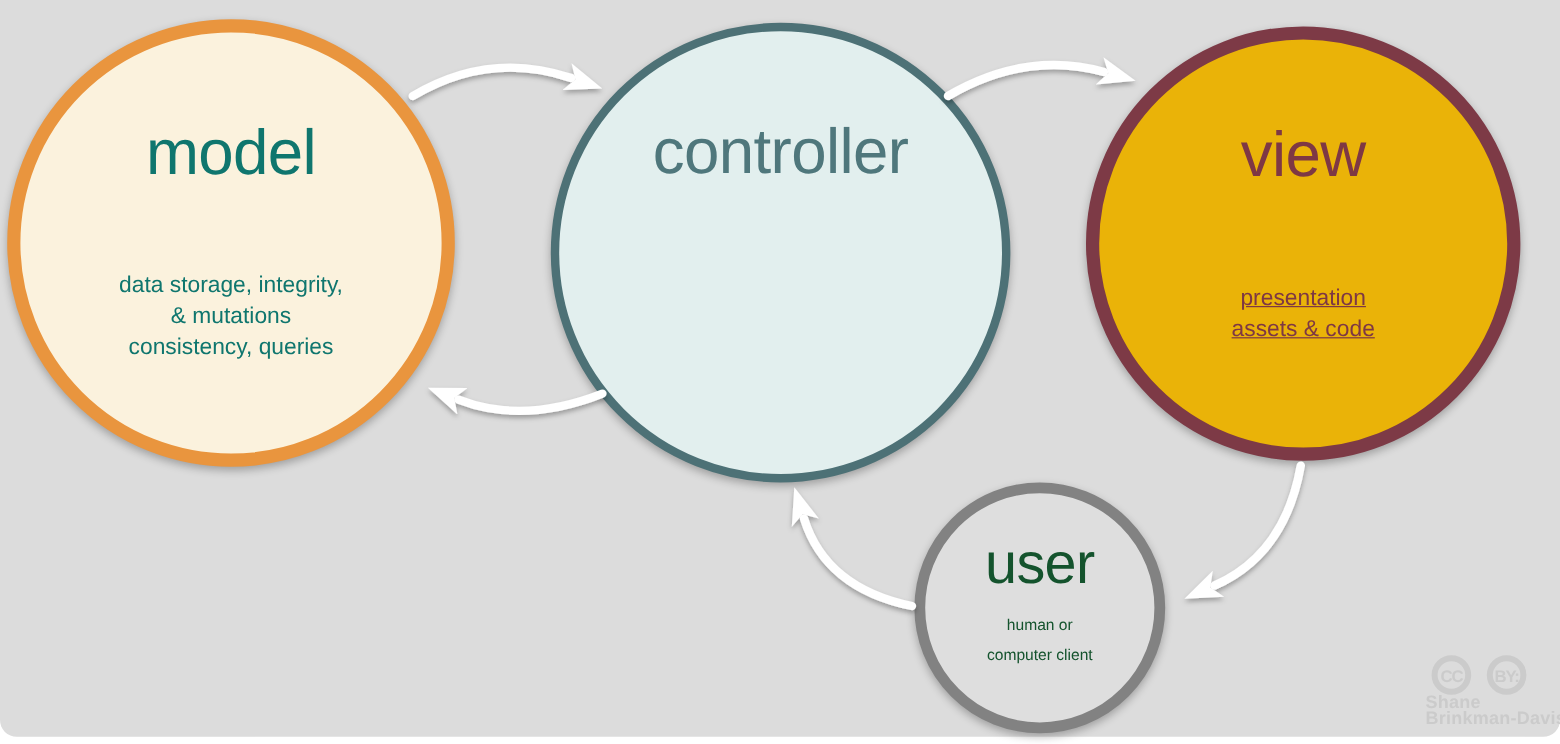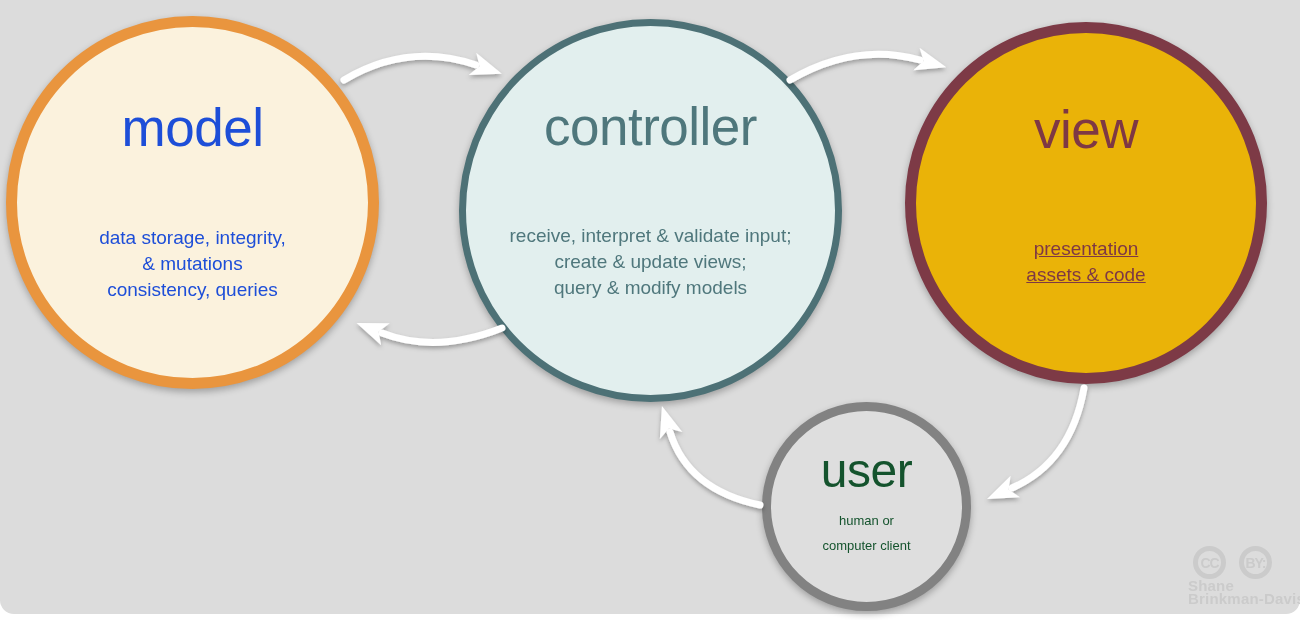--- a/index.html
+++ b/index.html
@@ -63,36 +63,31 @@
     font-weight:bold;font-size:15px;line-height:13px;letter-spacing:0.2px;
     white-space:nowrap;
   }
   .author span{display:block;}
 </style>
 </head>
 <body>
 
 <div class="canvas" style="background-color: rgb(220, 220, 220);">
 
-  <div class="node" id="node-model" style="background-color: rgb(251, 242, 221); border-color: rgb(233, 149, 62); color: #1d4ed8;">
+  <div class="node" id="node-model" style="background-color: rgb(251, 242, 221); border-color: rgb(233, 149, 62); color: #0f766e;">
     <div class="node-title">model</div>
     <div class="node-desc">
       <span>data storage, integrity,</span>
       <span>&amp; mutations</span>
       <span>consistency, queries</span>
     </div>
   </div>
 
   <div class="node" id="node-controller" style="background-color: rgb(226, 239, 238); border-color: rgb(77, 113, 118); color: rgb(79, 119, 124);">
     <div class="node-title">controller</div>
-    <div class="node-desc">
-      <span>receive, interpret &amp; validate input;</span>
-      <span>create &amp; update views;</span>
-      <span>query &amp; modify models</span>
-    </div>
   </div>
 
   <div class="node" id="node-view" style="background-color: #eab308; border-color: rgb(125, 58, 70); color: rgb(126, 56, 68);">
     <div class="node-title">view</div>
     <div class="node-desc">
       <span>presentation</span>
       <span>assets &amp; code</span>
     </div>
   </div>
 

